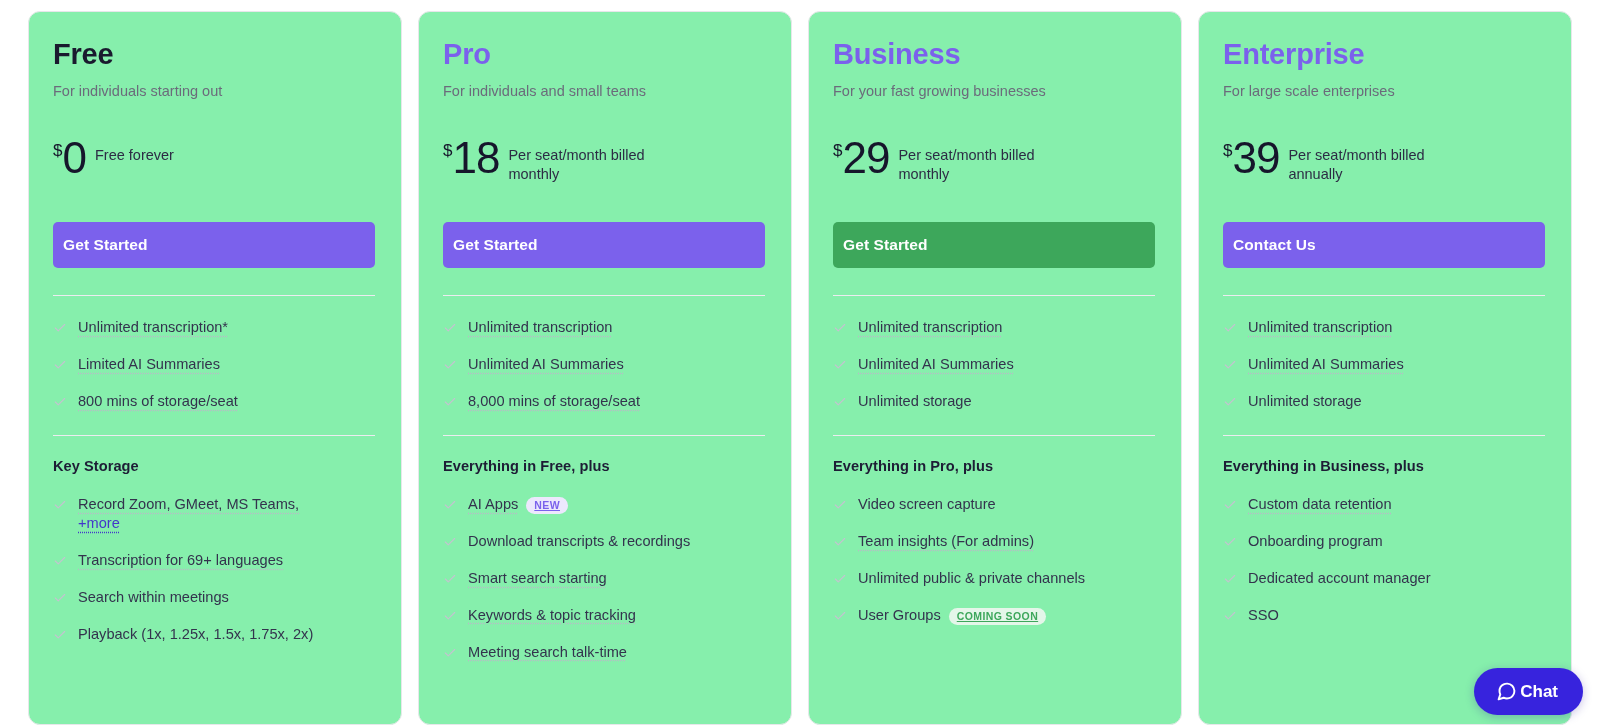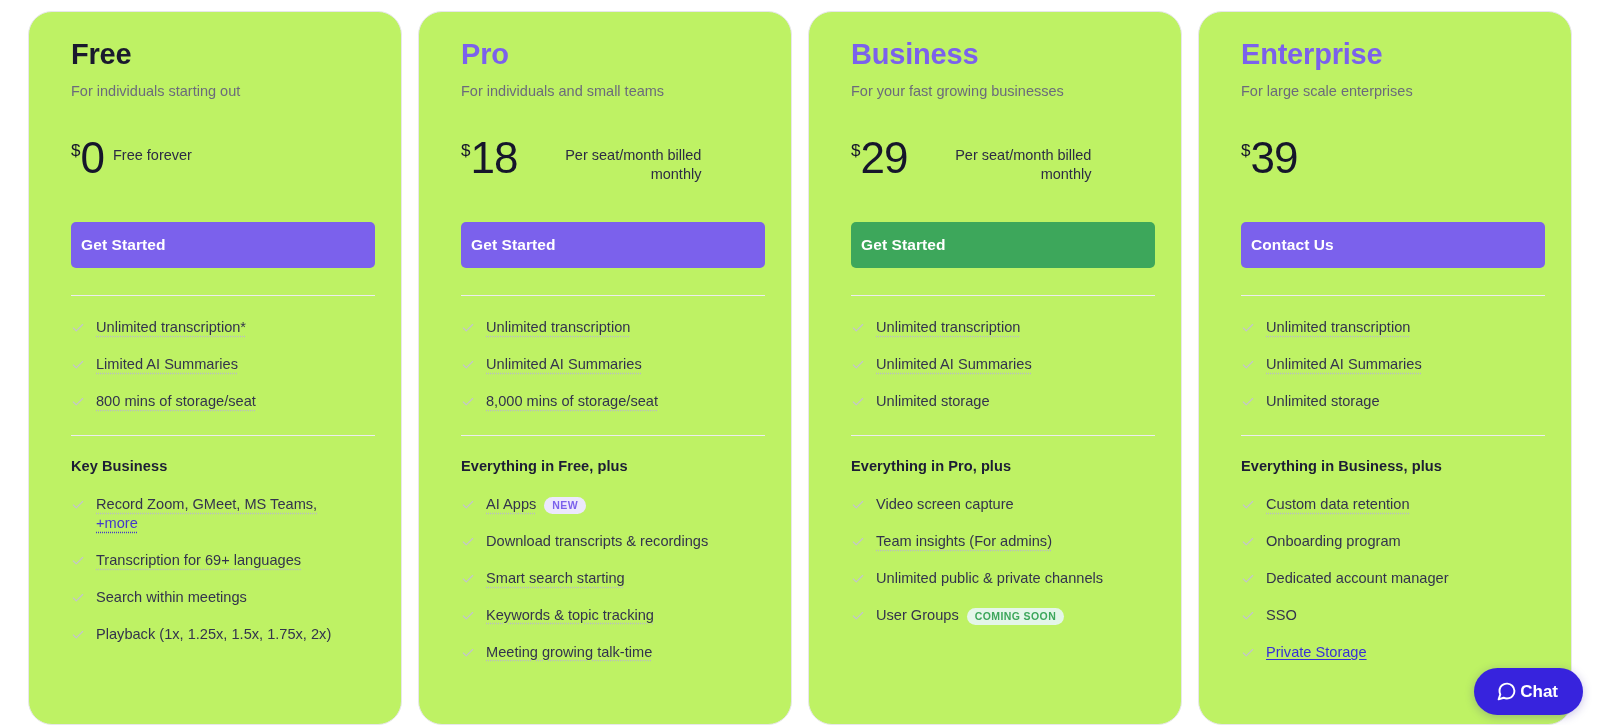--- a/index.html
+++ b/index.html
@@ -16,24 +16,24 @@
   .pricing-grid {
     display: flex;
     gap: 16px;
     padding: 11px 28px 0 28px;
     width: 1600px;
     height: 725px;
   }
 
   .plan-card {
     flex: 1 1 0;
-    background: #bef264;
+    background: #86efac;
     border: 1px solid #e7e7ea;
-    border-radius: 24px;
-    padding: 27px 26px 0 42px;
+    border-radius: 12px;
+    padding: 27px 26px 0 24px;
     min-width: 0;
     overflow: hidden;
   }
 
   
   .plan-name {
     font-size: 29px;
     line-height: 1.1;
     font-weight: 700;
     letter-spacing: -0.2px;
@@ -77,21 +77,20 @@
     letter-spacing: -1px;
   }
   .price-note {
     font-size: 14.5px;
     line-height: 1.28;
     color: #2c2c44;
     font-weight: 400;
     margin-left: 9px;
     margin-top: 8px;
     max-width: 175px;
-    text-align: right;
   }
 
   
   .cta-button {
     display: block;
     width: 100%;
     border: none;
     border-radius: 5px;
     padding: 14px 10px;
     font-family: inherit;
@@ -168,20 +167,21 @@
     display: inline-block;
     vertical-align: middle;
     margin-left: 8px;
     padding: 3px 8px 3px 8px;
     border-radius: 10px;
     font-size: 10.5px;
     font-weight: 700;
     letter-spacing: 0.4px;
     white-space: nowrap;
     line-height: 1.1;
+    text-decoration: underline;
   }
   .badge.new { background: #ece8fd; color: #7B61EC; }
   .badge.soon { background: #e4f6e9; color: #3DA75B; }
 
   
   .chat-widget {
     position: fixed;
     right: 17px;
     bottom: 10px;
     display: flex;
@@ -236,21 +236,21 @@
         <li class="feature-item">
           <span class="check-icon">
             <svg viewBox="0 0 24 24" fill="none" stroke="currentColor" stroke-width="2" stroke-linecap="round" stroke-linejoin="round">
               <polyline points="20 6 9 17 4 12"></polyline>
             </svg>
           </span>
           <span style="flex: 1 1 auto; min-width: 0px;"><span class="feature-text tip">800 mins of storage/seat</span></span>
         </li>
       </ul>
       <div class="divider second"></div>
-      <div class="section-title">Key Business</div>
+      <div class="section-title">Key Storage</div>
       <ul class="feature-list">
         <li class="feature-item">
           <span class="check-icon">
             <svg viewBox="0 0 24 24" fill="none" stroke="currentColor" stroke-width="2" stroke-linecap="round" stroke-linejoin="round">
               <polyline points="20 6 9 17 4 12"></polyline>
             </svg>
           </span>
           <span style="flex: 1 1 auto; min-width: 0px;"><span class="feature-text tip">Record Zoom, GMeet, MS Teams,</span><br><span class="inline-link">+more</span></span>
         </li>
         <li class="feature-item">
@@ -351,21 +351,21 @@
             </svg>
           </span>
           <span style="flex: 1 1 auto; min-width: 0px;"><span class="feature-text tip">Keywords &amp; topic tracking</span></span>
         </li>
         <li class="feature-item">
           <span class="check-icon">
             <svg viewBox="0 0 24 24" fill="none" stroke="currentColor" stroke-width="2" stroke-linecap="round" stroke-linejoin="round">
               <polyline points="20 6 9 17 4 12"></polyline>
             </svg>
           </span>
-          <span style="flex: 1 1 auto; min-width: 0px;"><span class="feature-text tip">Meeting growing talk-time</span></span>
+          <span style="flex: 1 1 auto; min-width: 0px;"><span class="feature-text tip">Meeting search talk-time</span></span>
         </li>
       </ul>
     </div>
     <div class="plan-card">
       <div class="plan-name accent">Business</div>
       <div class="plan-tagline">For your fast growing businesses</div>
       <div class="price-row">
         <span class="price-amount">
           <span class="currency">$</span>
           <span class="amount">29</span>
@@ -438,20 +438,21 @@
       </ul>
     </div>
     <div class="plan-card">
       <div class="plan-name accent">Enterprise</div>
       <div class="plan-tagline">For large scale enterprises</div>
       <div class="price-row">
         <span class="price-amount">
           <span class="currency">$</span>
           <span class="amount">39</span>
         </span>
+        <span class="price-note">Per seat/month billed annually</span>
       </div>
       <button class="cta-button">Contact Us</button>
       <div class="divider"></div>
       <ul class="feature-list">
         <li class="feature-item">
           <span class="check-icon">
             <svg viewBox="0 0 24 24" fill="none" stroke="currentColor" stroke-width="2" stroke-linecap="round" stroke-linejoin="round">
               <polyline points="20 6 9 17 4 12"></polyline>
             </svg>
           </span>
@@ -501,28 +502,20 @@
           </span>
           <span style="flex: 1 1 auto; min-width: 0px;"><span class="feature-text">Dedicated account manager</span></span>
         </li>
         <li class="feature-item">
           <span class="check-icon">
             <svg viewBox="0 0 24 24" fill="none" stroke="currentColor" stroke-width="2" stroke-linecap="round" stroke-linejoin="round">
               <polyline points="20 6 9 17 4 12"></polyline>
             </svg>
           </span>
           <span style="flex: 1 1 auto; min-width: 0px;"><span class="feature-text">SSO</span></span>
-        </li>
-        <li class="feature-item">
-          <span class="check-icon">
-            <svg viewBox="0 0 24 24" fill="none" stroke="currentColor" stroke-width="2" stroke-linecap="round" stroke-linejoin="round">
-              <polyline points="20 6 9 17 4 12"></polyline>
-            </svg>
-          </span>
-          <span style="flex: 1 1 auto; min-width: 0px;"><span class="feature-text link">Private Storage</span></span>
         </li>
       </ul>
     </div>
   </div>
 
 <button class="chat-widget">
   <span>
     <svg viewBox="0 0 24 24" fill="none" stroke="currentColor" stroke-width="2.2" stroke-linecap="round" stroke-linejoin="round">
       <path d="M21 11.5a8.38 8.38 0 0 1-.9 3.8 8.5 8.5 0 0 1-7.6 4.7 8.38 8.38 0 0 1-3.8-.9L3 21l1.9-5.7a8.38 8.38 0 0 1-.9-3.8 8.5 8.5 0 0 1 4.7-7.6 8.38 8.38 0 0 1 3.8-.9h.5a8.48 8.48 0 0 1 8 8v.5z"></path>
     </svg>

